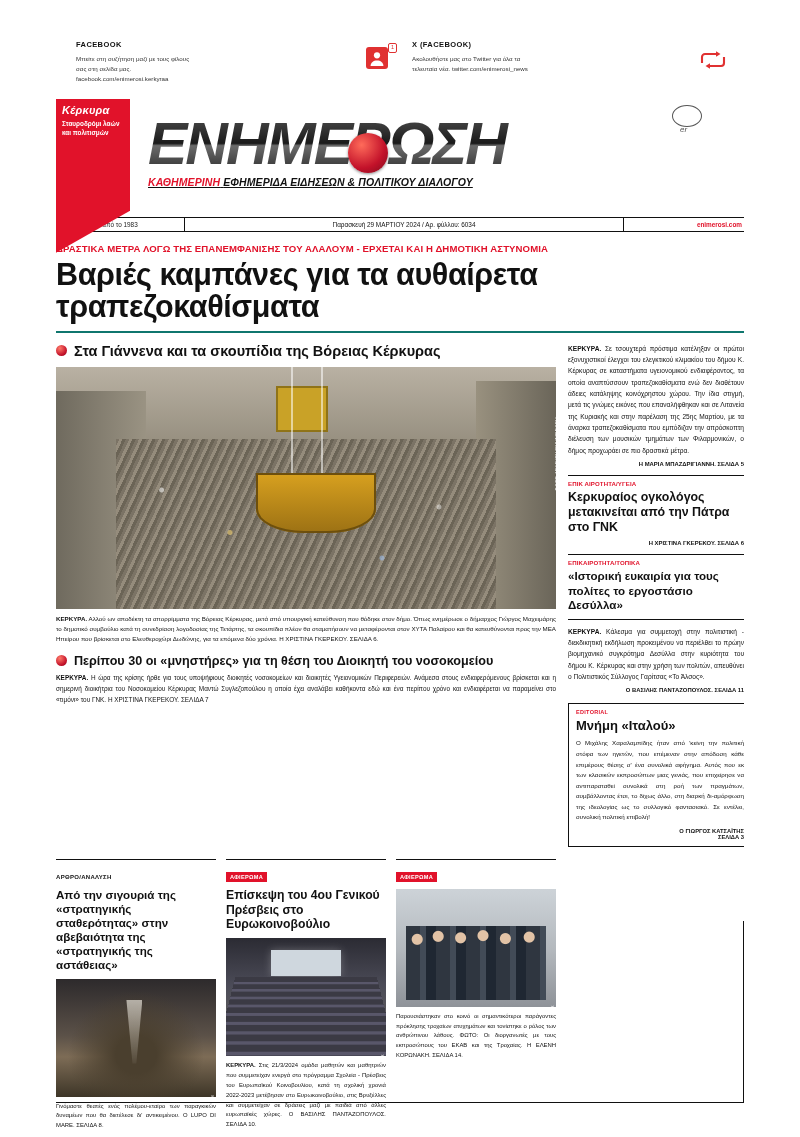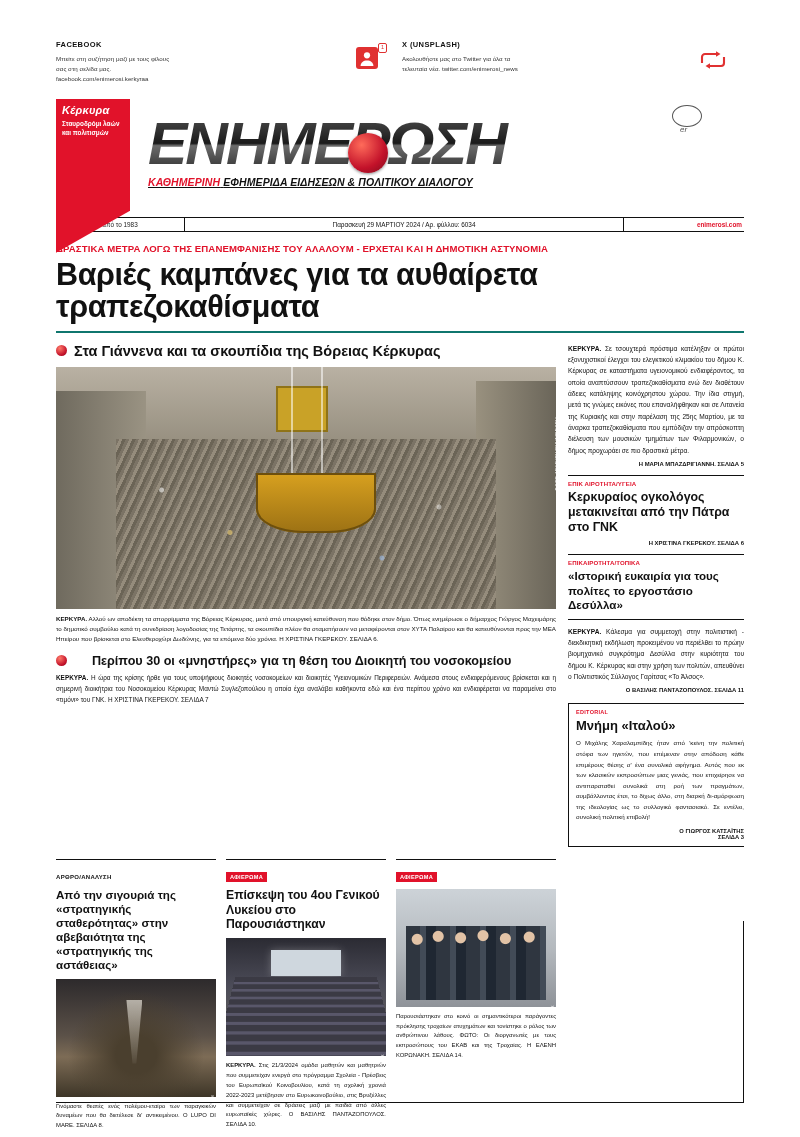--- a/index.html
+++ b/index.html
@@ -16,20 +16,21 @@
     padding: 0 56px;
     background: #fff;
   }
 
   
   .social-strip {
     display: flex;
     gap: 0;
     padding-top: 40px;
     padding-bottom: 10px;
+    margin-left: 20px;
   }
   .social-col {
     position: relative;
     flex: 1;
     padding-right: 14px;
   }
   .social-col + .social-col { padding-left: 4px; }
   .social-title {
     font-size: 7.5px;
     font-weight: bold;
@@ -265,21 +266,21 @@
     font-size: 6.2px;
     line-height: 1.62;
     text-align: justify;
     margin-top: 5px;
   }
   .photo-caption b { font-weight: bold; }
 
   .second-lead {
     display: flex;
     align-items: center;
-    gap: 25px;
+    gap: 7px;
     margin-top: 10px;
     font-size: 12.6px;
     font-weight: bold;
   }
   .second-body {
     font-size: 6.4px;
     line-height: 1.7;
     text-align: justify;
     margin-top: 5px;
   }
@@ -469,21 +470,21 @@
             <rect x="0" y="0" width="22" height="22" rx="3" fill="#e03131"></rect>
             <circle cx="11" cy="8.3" r="3.1" fill="#fff"></circle>
             <path d="M4.6 19c0-3.6 2.9-5.6 6.4-5.6s6.4 2 6.4 5.6z" fill="#fff"></path>
           </svg>
           <span class="fb-badge">1</span>
         </div>
       </div>
     </div>
 
     <div class="social-col">
-      <div class="social-title">X (UNSPLASH)</div>
+      <div class="social-title">X (FACEBOOK)</div>
       <div class="social-text">Ακολουθήστε μας στο Twitter για όλα τα τελευταία νέα. twitter.com/enimerosi_news</div>
       <div class="social-icon">
         <svg width="28" height="20" viewBox="0 0 28 20" aria-hidden="true">
           <path d="M3 13 V7 a3 3 0 0 1 3-3 h13" fill="none" stroke="#e03131" stroke-width="2.1"></path>
           <path d="M17 1.2 L21.5 4 L17 6.8 Z" fill="#e03131"></path>
           <path d="M25 7 v6 a3 3 0 0 1 -3 3 H9" fill="none" stroke="#e03131" stroke-width="2.1"></path>
           <path d="M11 13.2 L6.5 16 L11 18.8 Z" fill="#e03131"></path>
         </svg>
       </div>
     </div>
@@ -595,21 +596,21 @@
         <div class="ph-storm">
           <div class="funnel"></div>
         </div>
         <div class="vcredit">ΦΩΤΟ/UNSPLASH</div>
       </div>
       <div class="bcap">Γινόμαστε θεατές ενός πολέμου-εταίρο των παραγκικών δυναμέων που θα διετέλεσε δι' αντικειμένου. Ο LUPO DI MARE. ΣΕΛΙΔΑ 8.</div>
     </div>
 
     <div class="bbox">
       <div class="tag">ΑΦΙΕΡΩΜΑ</div>
-      <h3 class="big">Επίσκεψη του 4ου Γενικού Λυκείου στο Παρουσιάστηκαν</h3>
+      <h3 class="big">Επίσκεψη του 4ου Γενικού Πρέσβεις στο Ευρωκοινοβούλιο</h3>
       <div class="bphoto">
         <div class="ph-hall">
           <div class="screen"></div>
           <div class="rows"></div>
         </div>
         <div class="vcredit">ΦΩΤΟ/4ο ΓΕΝΙΚΟ ΛΥΚΕΙΟ ΚΕΡΚΥΡΑΣ</div>
       </div>
       <div class="bcap">
         <b>ΚΕΡΚΥΡΑ.</b><span> Στις 21/3/2024 ομάδα μαθητών και μαθητριών που συμμετείχαν ενεργά στο πρόγραμμα Σχολεία - Πρέσβεις του Ευρωπαϊκού Κοινοβουλίου, κατά τη σχολική χρονιά 2022-2023 μετέβησαν στο Ευρωκοινοβούλιο, στις Βρυξέλλες και συμμετείχαν σε δράσεις μαζί με παιδιά από άλλες ευρωπαϊκές χώρες. Ο ΒΑΣΙΛΗΣ ΠΑΝΤΑΖΟΠΟΥΛΟΣ. ΣΕΛΙΔΑ 10.</span>
       </div>

